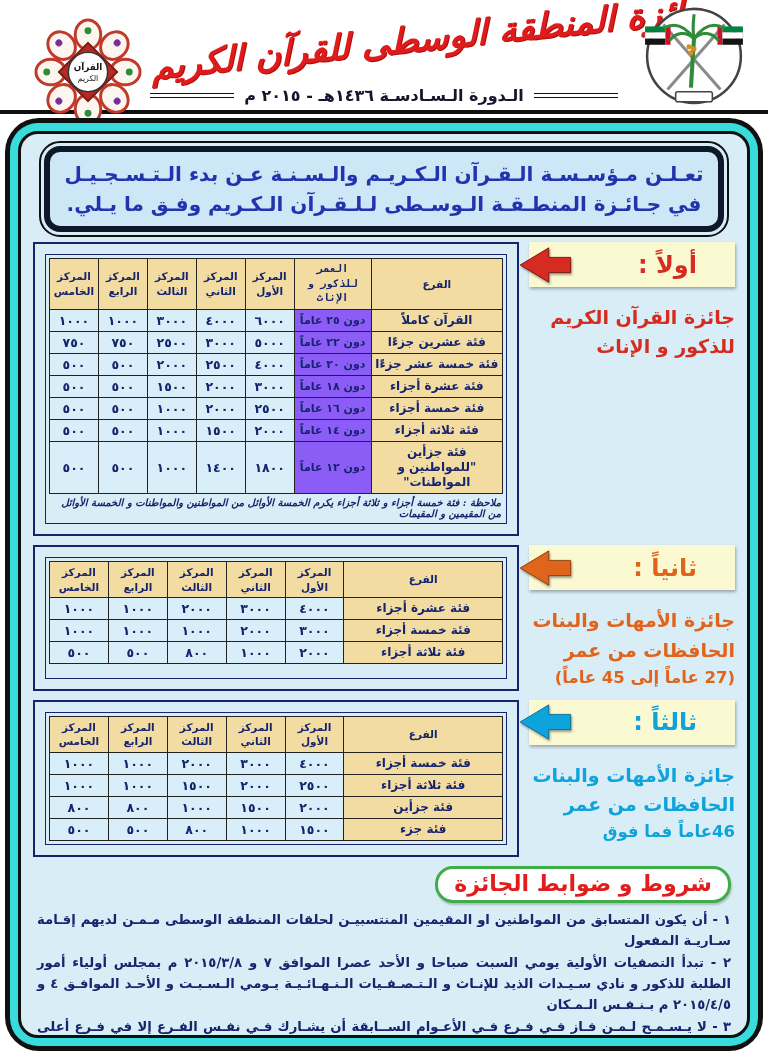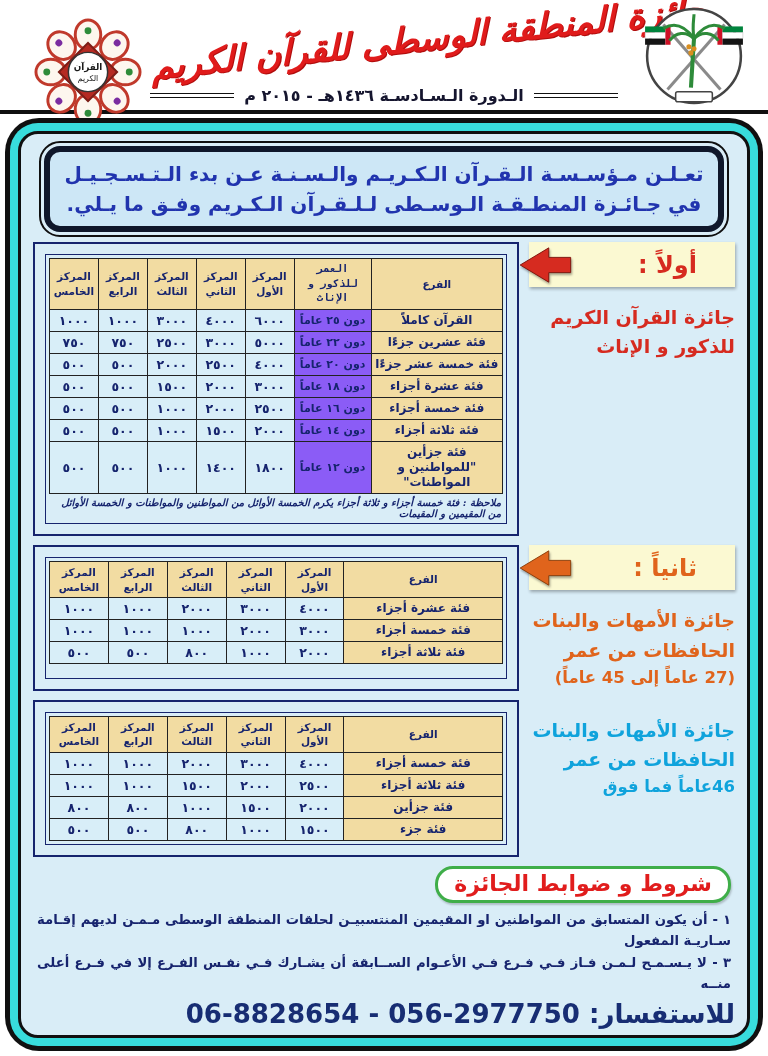--- a/index.html
+++ b/index.html
@@ -310,20 +310,28 @@
                       </tr>
                     </tbody>
                   </table>
                 </div>
             </div>
           </div>
         </div>
 
         <div class="section-row">
           <div class="side">
+            <div class="band">
+              <span class="band-label c2">ثالثاً :</span>
+              <span class="arrow c2">
+                <svg width="58" height="40" viewBox="0 0 60 42">
+                    <polygon points="35,3 35,13 58,13 58,29 35,29 35,39 5,21" fill="currentColor" stroke="#086d96" stroke-width="1"></polygon>
+                  </svg>
+              </span>
+            </div>
             <div class="side-title c2">
               <div>جائزة الأمهات والبنات</div>
               <div>الحافظات من عمر</div>
               <div class="small">46عاماً فما فوق</div>
             </div>
           </div>
           <div class="table-frame">
             <div class="tf-inner">
               <div>
                   <table class="t6">
@@ -375,20 +383,21 @@
                 </div>
             </div>
           </div>
         </div>
 
         <div class="terms-box">
           <span>شروط و ضوابط الجائزة</span>
         </div>
         <div class="conditions">
           <div>١ - أن يكون المتسابق من المواطنين او المقيمين المنتسبيـن لحلقات المنطقة الوسطى مـمـن لديهم إقـامة سـاريـة المفعول</div>
+          <div>٢ - تبدأ التصفيات الأولية يومي السبت صباحا و الأحد عصرا  الموافق ٧ و ٢٠١٥/٣/٨ م  بمجلس أولياء أمور الطلبة للذكور و نادي سـيـدات الذيد للإنـاث و الـتـصـفـيات الـنـهـائـيـة يـومي الـسـبـت و الأحـد الموافـق ٤ و ٢٠١٥/٤/٥ م بـنـفـس الـمـكان</div>
           <div>٣ - لا يـسـمـح لـمـن فـاز فـي فـرع فـي الأعـوام الســابقة أن يشـارك فـي نفـس الفـرع إلا في فـرع أعلى منــه</div>
         </div>
 
         <div class="contact">
           <span>للاستفسار:</span>
           <span class="ph">06-8828654</span>
           <span>-</span>
           <span class="ph">056-2977750</span>
         </div>
 

